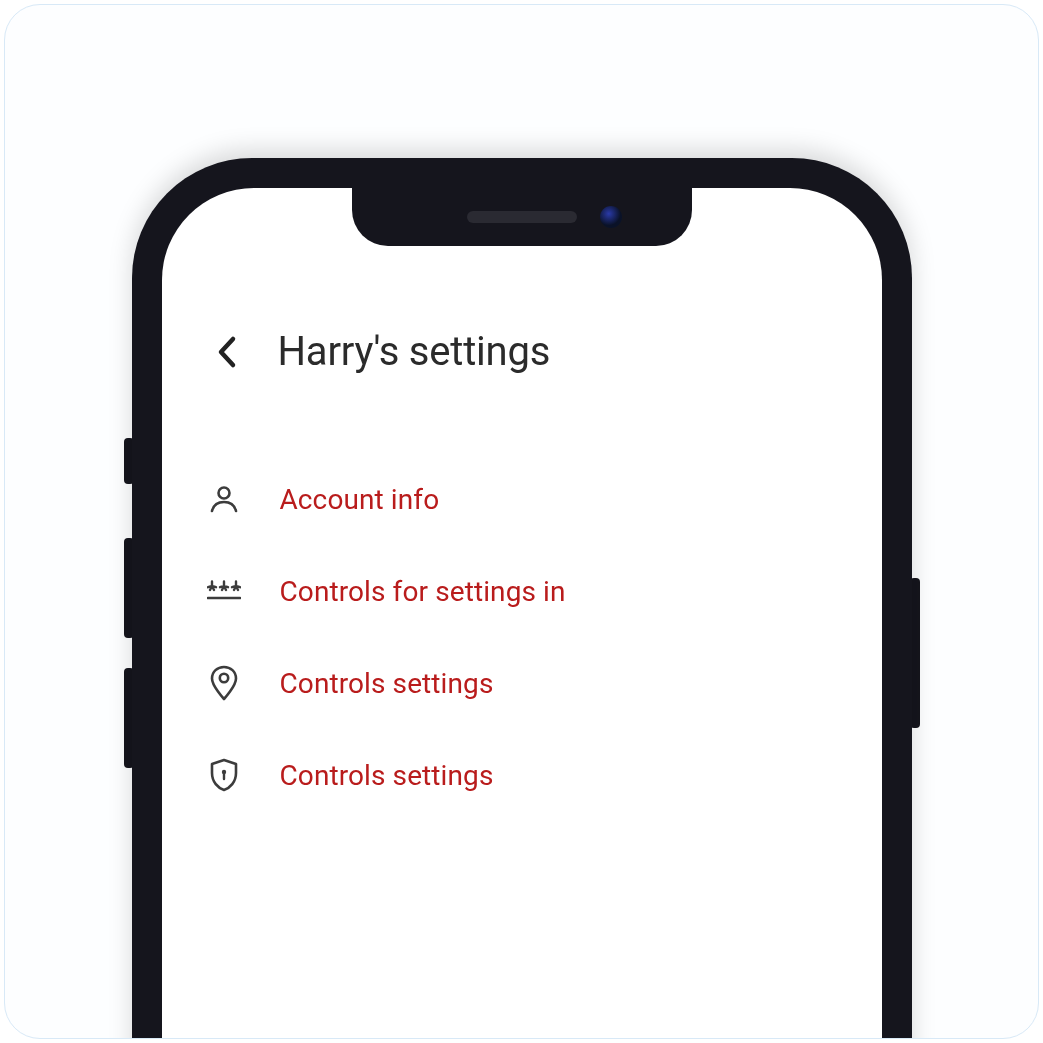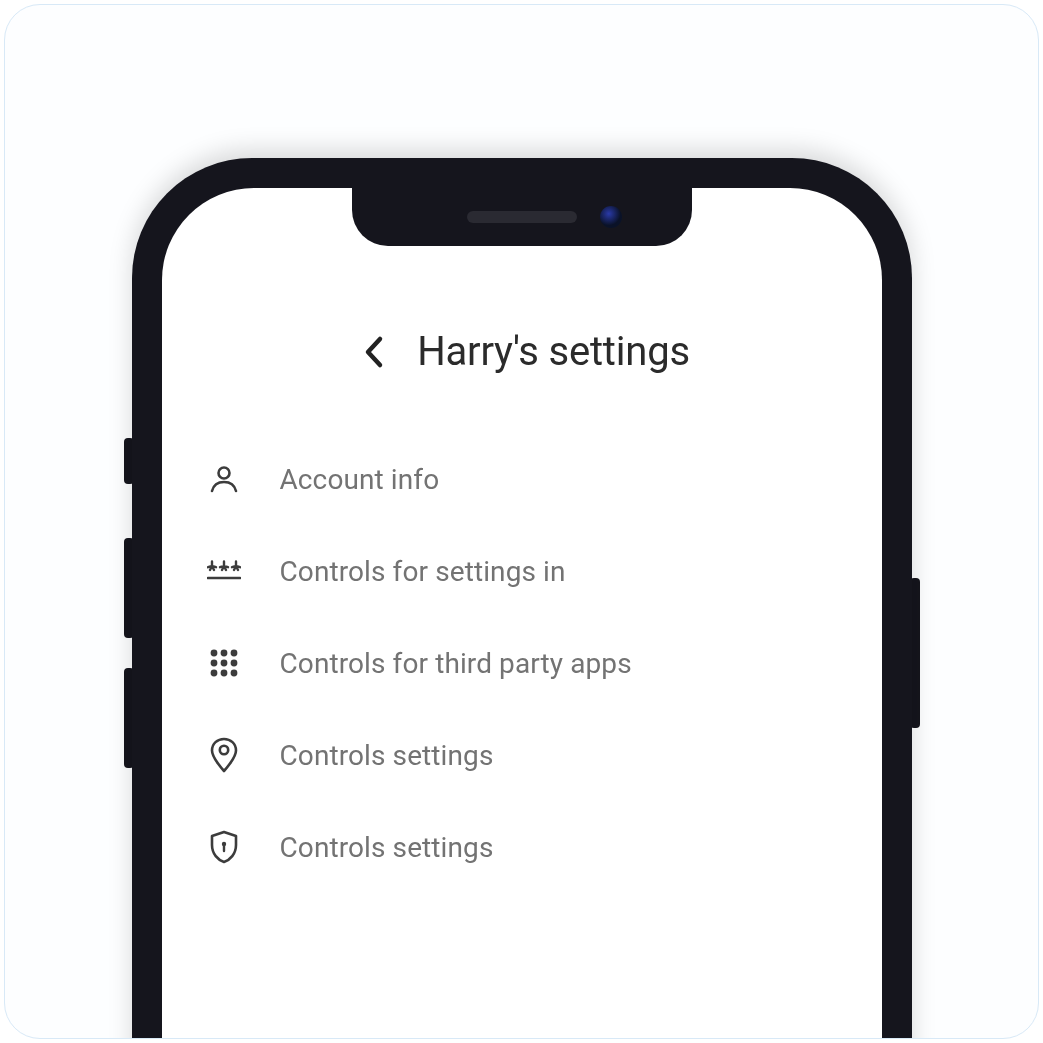--- a/index.html
+++ b/index.html
@@ -95,23 +95,22 @@
       position: absolute;
       top: 120px;
       left: 0;
       right: 0;
       bottom: 0;
       padding: 20px 44px 0 44px;
     }
     .header {
       display: flex;
       align-items: center;
-      gap: 24px;
-      margin-bottom: 58px;
-      justify-content: center;
+      gap: 32px;
+      margin-bottom: 78px;
     }
     .back-btn {
       display: flex;
       align-items: center;
       justify-content: center;
       width: 40px;
       height: 40px;
       cursor: pointer;
     }
     .title {
@@ -134,21 +133,21 @@
       width: 36px;
       height: 36px;
       display: flex;
       align-items: center;
       justify-content: center;
       color: #3c3c3c;
       flex-shrink: 0;
     }
     .label {
       font-size: 28px;
-      color: #737373;
+      color: #b91c1c;
       letter-spacing: 0.1px;
     }
     svg { display: block; }
   </style>
 </head>
 <body>
 
 <div class="frame">
   <div class="phone">
     <div class="side-btn left1"></div>
@@ -191,36 +190,20 @@
               <svg width="34" height="28" viewBox="0 0 34 28" fill="none">
                 <path d="M5 9 l2 4 M5 9 l-2 4 M5 9 l4 1.2 M5 9 l-4 1.2 M5 9 V4.5" stroke="#3c3c3c" stroke-width="2.4" stroke-linecap="round"></path>
                 <path d="M17 9 l2 4 M17 9 l-2 4 M17 9 l4 1.2 M17 9 l-4 1.2 M17 9 V4.5" stroke="#3c3c3c" stroke-width="2.4" stroke-linecap="round"></path>
                 <path d="M29 9 l2 4 M29 9 l-2 4 M29 9 l4 1.2 M29 9 l-4 1.2 M29 9 V4.5" stroke="#3c3c3c" stroke-width="2.4" stroke-linecap="round"></path>
                 <line x1="1" y1="21" x2="33" y2="21" stroke="#3c3c3c" stroke-width="2.6" stroke-linecap="round"></line>
               </svg>
             </span>
             <span class="label">Controls for settings in</span>
           </li>
 
-          <li class="menu-item">
-            <span class="icon-slot">
-              <svg width="30" height="30" viewBox="0 0 30 30" fill="#3c3c3c">
-                <circle cx="5" cy="5" r="3.4"></circle>
-                  <circle cx="15" cy="5" r="3.4"></circle>
-                  <circle cx="25" cy="5" r="3.4"></circle>
-                <circle cx="5" cy="15" r="3.4"></circle>
-                  <circle cx="15" cy="15" r="3.4"></circle>
-                  <circle cx="25" cy="15" r="3.4"></circle>
-                <circle cx="5" cy="25" r="3.4"></circle>
-                  <circle cx="15" cy="25" r="3.4"></circle>
-                  <circle cx="25" cy="25" r="3.4"></circle>
-              </svg>
-            </span>
-            <span class="label">Controls for third party apps</span>
-          </li>
 
           <li class="menu-item">
             <span class="icon-slot">
               <svg width="28" height="36" viewBox="0 0 28 36" fill="none">
                 <path d="M14 34C14 34 26 21 26 13.5C26 6.6 20.6 2 14 2S2 6.6 2 13.5C2 21 14 34 14 34Z" stroke="#3c3c3c" stroke-width="2.6" stroke-linejoin="round"></path>
                 <circle cx="14" cy="13" r="4.2" stroke="#3c3c3c" stroke-width="2.6"></circle>
               </svg>
             </span>
             <span class="label">Controls settings</span>
           </li>

